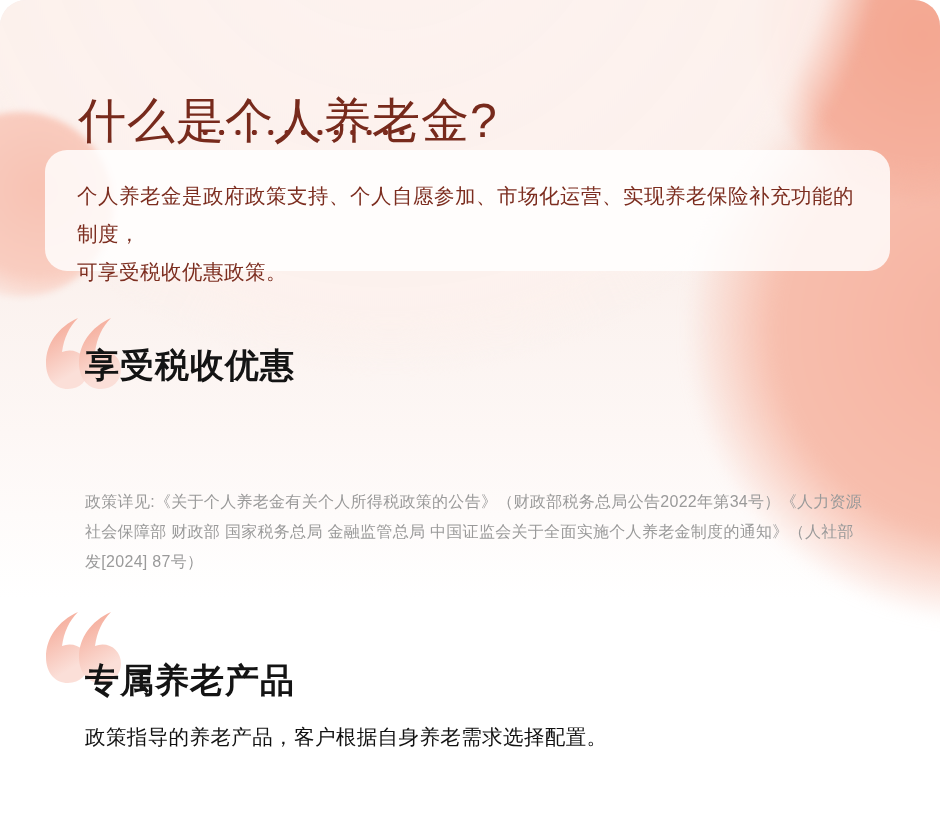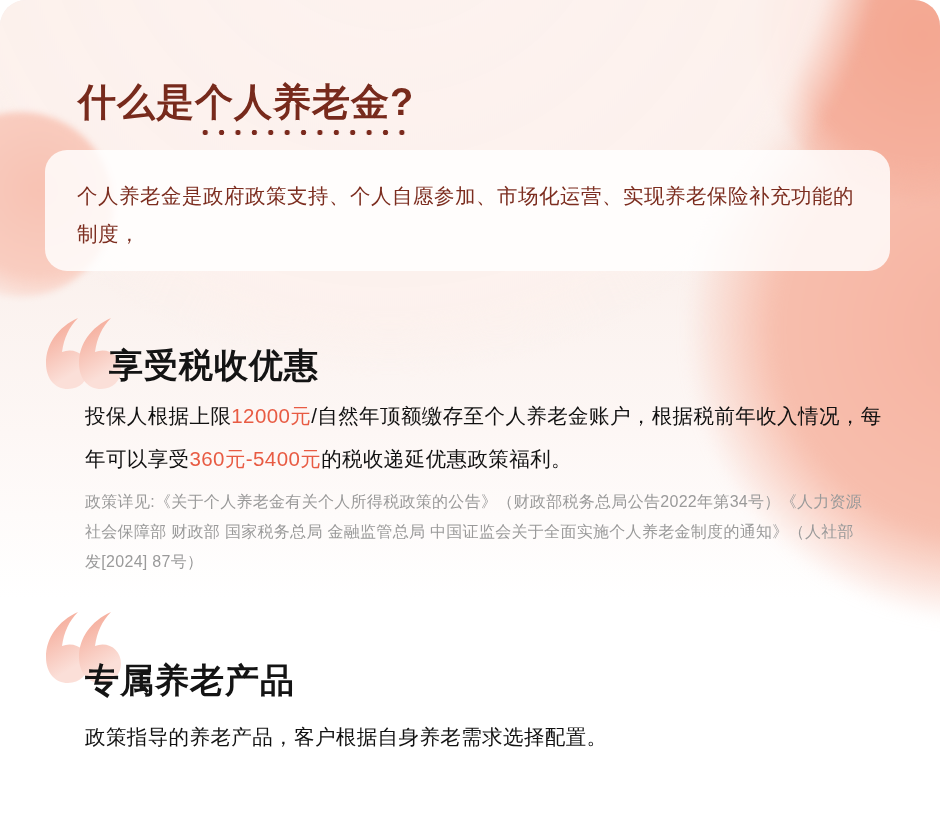--- a/index.html
+++ b/index.html
@@ -35,22 +35,22 @@
   .blob-left{
     left:-72px; top:112px; width:185px; height:185px;
     background:radial-gradient(circle at 60% 42%,#F8C2B3 0%,#F9CDC0 55%,rgba(249,205,192,0) 80%);
     filter:blur(3px);
   }
 
   
   .content{ position:absolute; inset:0; z-index:1; }
 
   .title{
-    position:absolute; left:78px; top:77px;
-    font-size:38px; font-weight:bold; color:#772A1C;
+    position:absolute; left:78px; top:89px;
+    font-size:48px; font-weight:normal; color:#772A1C;
     letter-spacing:1px;
   }
   .dots{
     position:absolute; left:197px; top:128px;
     width:210px; height:9px;
     background-image:radial-gradient(circle,#7B2A1D 2.4px,rgba(0,0,0,0) 3px);
     background-size:16.4px 9px;
     background-repeat:repeat-x;
   }
 
@@ -67,21 +67,21 @@
 
   .quote-icon{ position:absolute; width:80px; height:72px; }
   .quote-icon.q1{ left:41px; top:318px; }
   .quote-icon.q2{ left:41px; top:612px; }
 
   .sec-heading{
     position:absolute; left:85px;
     font-size:34px; font-weight:bold; color:#141414;
     letter-spacing:1px;
   }
-  .sec-heading.h1{ top:343px;margin-left:24px; }
+  .sec-heading.h1{ top:343px; }
   .sec-heading.h2{ top:658px;text-align:center; }
 
   .sec-body{
     position:absolute; left:85px;
     color:#111111; font-size:20.5px; line-height:43px;
     letter-spacing:0.4px;
   }
   .sec-body.b1{ top:394px; width:802px; }
   .sec-body.b2{ top:722px; width:802px; line-height:30px; }
   .sec-body .hl{ color:#E85B43; }
@@ -105,36 +105,36 @@
     <div class="blob blob-left"></div>
   </div>
 
   <div class="content">
 
     <h1 class="title">什么是个人养老金?</h1>
     <div class="dots"></div>
 
     <div class="intro-card">
       <div>个人养老金是政府政策支持、个人自愿参加、市场化运营、实现养老保险补充功能的制度，</div>
+      <div>可享受税收优惠政策。</div>
     </div>
 
     <div class="quote-icon q1">
       <svg width="80" height="72" viewBox="0 0 80 72" aria-hidden="true">
         <defs>
           <linearGradient id="qg1" x1="0" y1="0" x2="0.35" y2="1">
             <stop offset="0" stop-color="#F4A28E"></stop>
             <stop offset="0.9" stop-color="#FBDFD8"></stop>
           </linearGradient>
         </defs>
         <path fill="url(#qg1)" d="M37,0 C17,9 5,26 5,45 C5,61 14,71 27,71 C39,71 47,62.5 47,51.5 C47,40.5 39,32.5 28.5,32.5 C26,32.5 23.5,33 21,34 C23,20 28,9 37,0 Z"></path>
         <path fill="url(#qg1)" d="M37,0 C17,9 5,26 5,45 C5,61 14,71 27,71 C39,71 47,62.5 47,51.5 C47,40.5 39,32.5 28.5,32.5 C26,32.5 23.5,33 21,34 C23,20 28,9 37,0 Z" transform="translate(33,0)"></path>
       </svg>
     </div>
     <h2 class="sec-heading h1">享受税收优惠</h2>
-    <p class="sec-body b1"><span>投保人根据上限</span><span class="hl">12000元</span><span>/自然年顶额缴存至个人养老金账户，根据税前年收入情况，每年可以享受</span><span class="hl">360元-5400元</span><span>的税收递延优惠政策福利。</span></p>
     <p class="policy-note">政策详见:《关于个人养老金有关个人所得税政策的公告》（财政部税务总局公告2022年第34号）《人力资源社会保障部 财政部 国家税务总局 金融监管总局 中国证监会关于全面实施个人养老金制度的通知》（人社部发[2024] 87号）</p>
 
     <div class="quote-icon q2">
       <svg width="80" height="72" viewBox="0 0 80 72" aria-hidden="true">
         <defs>
           <linearGradient id="qg2" x1="0" y1="0" x2="0.35" y2="1">
             <stop offset="0" stop-color="#F4A28E"></stop>
             <stop offset="0.9" stop-color="#FBDFD8"></stop>
           </linearGradient>
         </defs>

